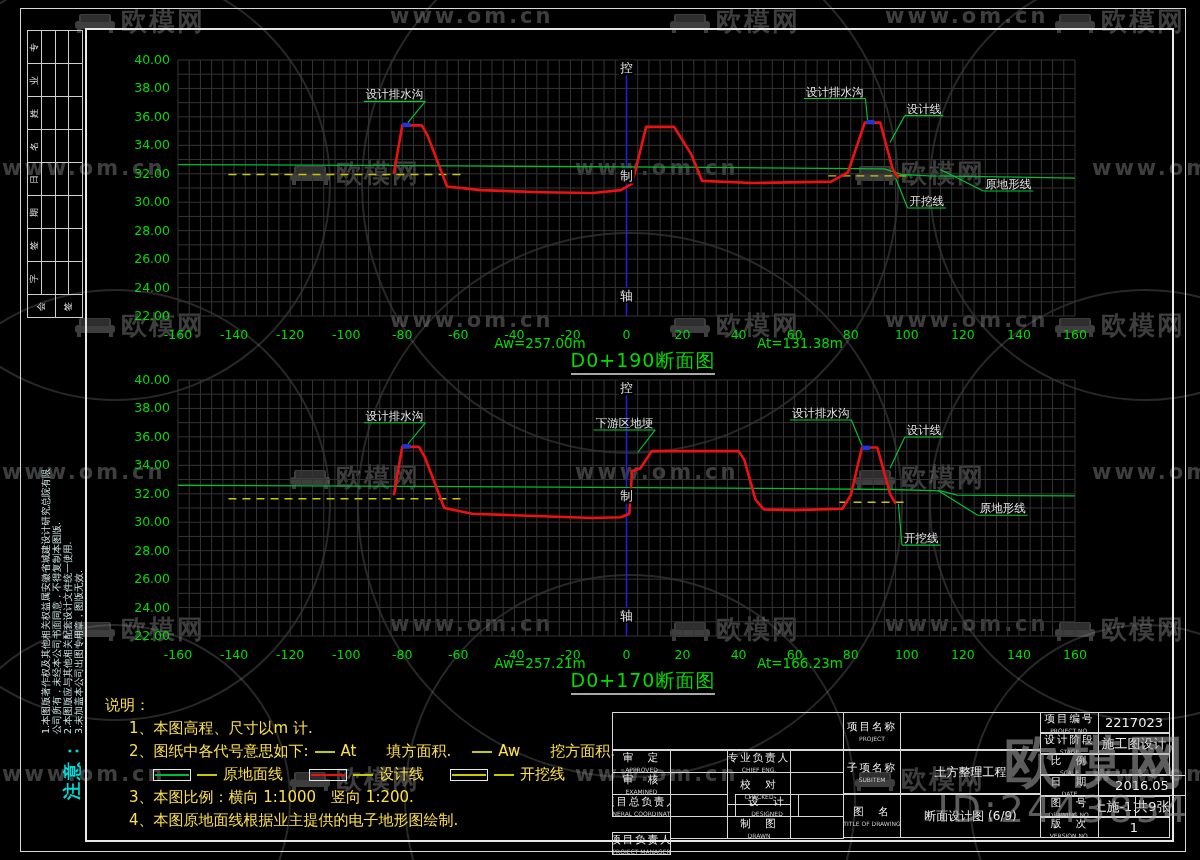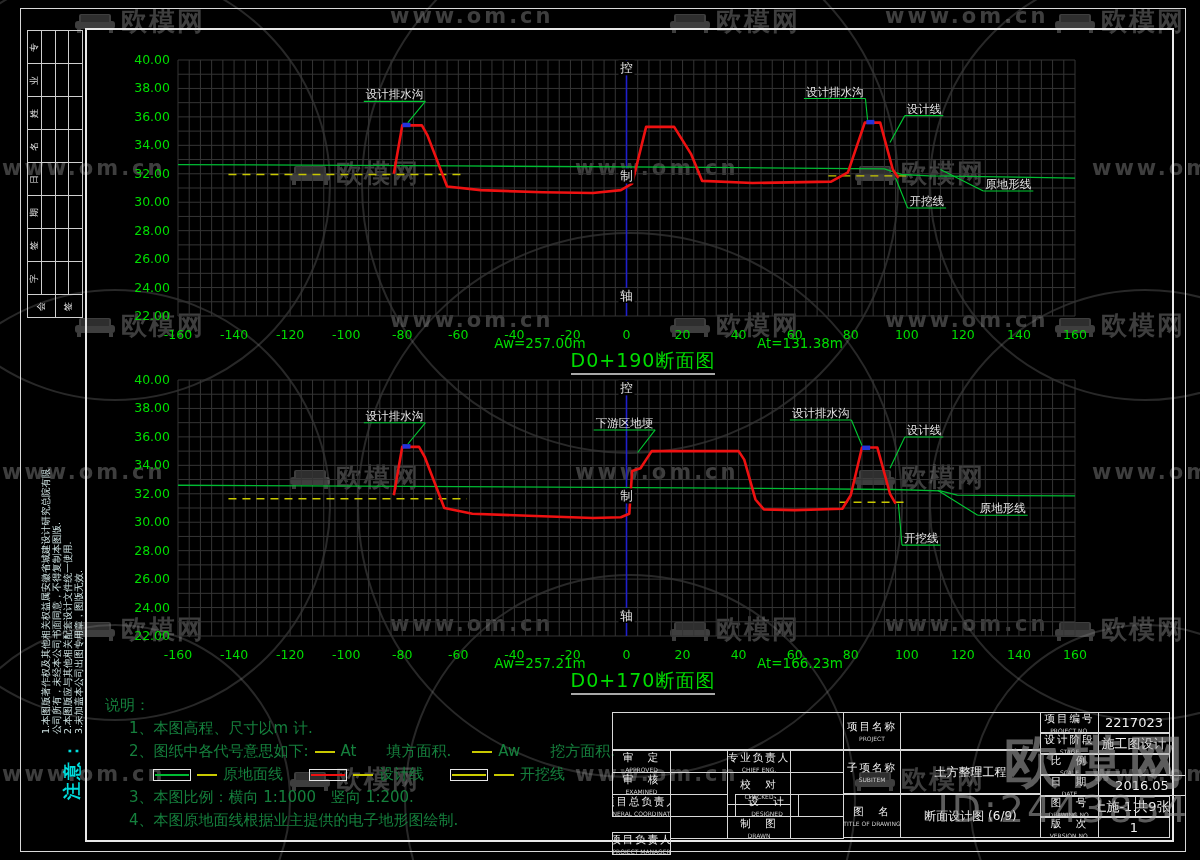--- a/index.html
+++ b/index.html
@@ -15,21 +15,21 @@
   #inner-frame{left:85px;top:28px;width:1085px;height:810px;border:2px solid #e8e8e8;}
   #sign-table{position:absolute;left:27px;top:30px;width:55px;height:288px;z-index:5;}
   .st-cell{position:absolute;border:1px solid #cfcfcf;box-sizing:border-box;color:#e8e8e8;
     font-size:9px;display:flex;align-items:center;justify-content:center;}
   .st-cell span{display:inline-block;transform:rotate(-90deg);}
   #notice-outer{position:absolute;left:28px;top:744px;width:340px;height:56px;z-index:5;}
   #notice-inner{position:absolute;left:0;top:0;width:340px;height:56px;
     transform:rotate(-90deg);transform-origin:28px 28px;display:flex;align-items:flex-end;}
   #notice-title{color:#00dddd;font-size:18px;font-weight:bold;margin-right:6px;letter-spacing:2px;}
   #notice-lines{color:#cfe4e4;font-size:9.5px;line-height:11px;width:270px;}
-  #notes{position:absolute;left:105px;top:694px;z-index:5;color:#15803d;font-size:15px;
+  #notes{position:absolute;left:105px;top:694px;z-index:5;color:#fde047;font-size:15px;
     line-height:23px;white-space:nowrap;}
   #notes .ind{margin-left:24px;}
   .ydash{display:inline-block;width:20px;height:0;border-top:2px solid #c8c800;
     vertical-align:middle;margin:0 6px;}
   .swatch{display:inline-block;width:36px;height:10px;border:1px solid #e8e8e8;
     position:relative;vertical-align:middle;}
   .swatch i{position:absolute;left:1px;right:1px;top:4px;height:2px;display:block;}
   .leg-item{margin-right:26px;}
   #titleblock{position:absolute;left:612px;top:712px;width:558px;height:126px;z-index:6;}
   .tb-cell{position:absolute;border:1px solid #d8d8d8;box-sizing:border-box;color:#f0f0f0;

